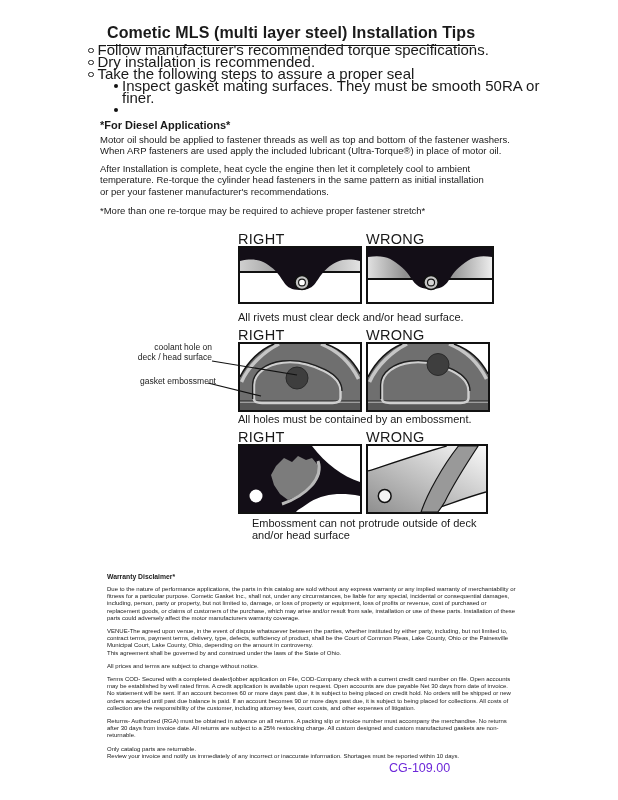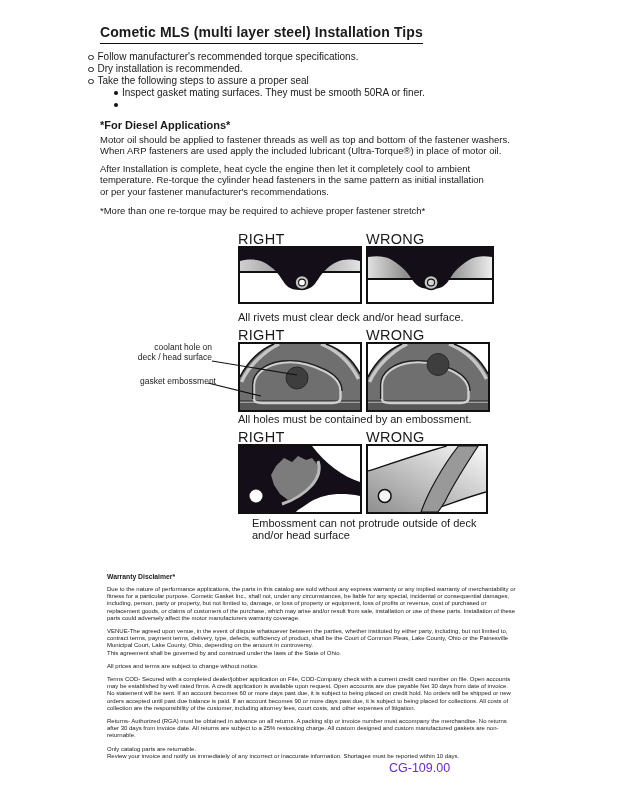--- a/index.html
+++ b/index.html
@@ -6,26 +6,26 @@
   body{
     width:618px;height:800px;position:relative;background:#ffffff;
     font-family:"Liberation Sans", sans-serif;color:#1a1a1a;overflow:hidden;
     -webkit-font-smoothing:antialiased;
   }
   .abs{position:absolute;}
   .pre{white-space:pre-line;}
 
   
   .doc-title{
-    left:100px;top:24px;font-size:14px;font-weight:bold;
+    left:107px;top:24px;font-size:16px;font-weight:bold;
     border-bottom:1.5px solid #111;padding-bottom:3px;display:inline-block;letter-spacing:0.1px;
   }
 
   
-  .tips{left:88px;top:51px;width:470px;font-size:10px;line-height:12px;}
+  .tips{left:88px;top:44px;width:470px;font-size:15px;line-height:12px;}
   .brow{display:flex;align-items:flex-start;}
   .brow .mk{flex:0 0 auto;margin-top:3.5px;margin-right:4px;}
   .mk-circle{width:3.5px;height:3.5px;border:1px solid #222;border-radius:50%;background:#fff;}
   .mk-disc{width:4px;height:4px;border-radius:50%;background:#111;margin-top:3.6px !important;}
   .brow.sub{margin-left:26px;}
 
   
   .diesel-head{left:100px;top:119px;font-size:11px;font-weight:bold;text-align:right;}
   .body-p{left:100px;font-size:9.5px;line-height:11.4px;width:430px;}
 

